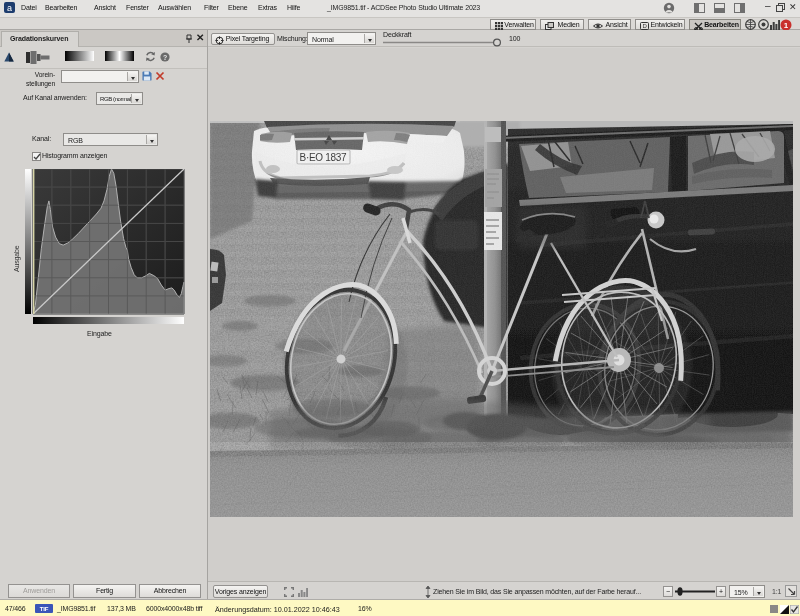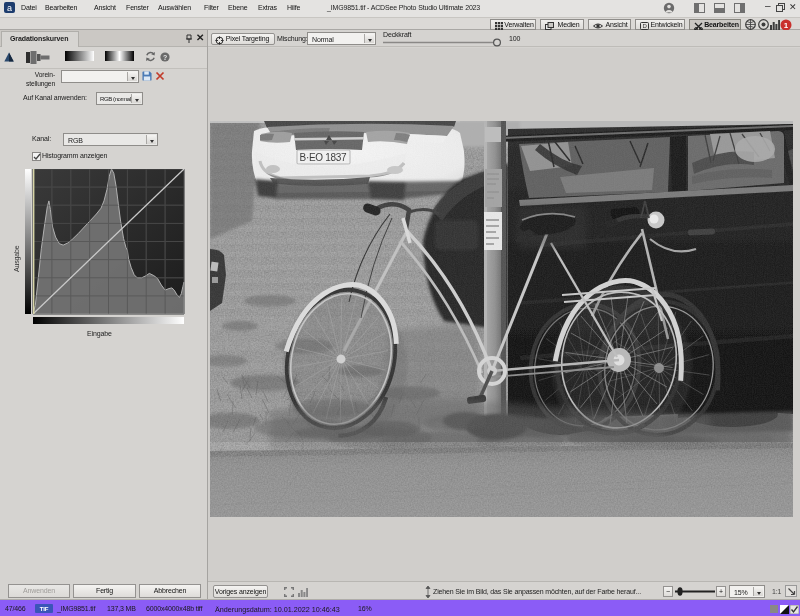--- a/index.html
+++ b/index.html
@@ -20,21 +20,21 @@
      font-size:7px;font-weight:bold;color:#222;line-height:14px;padding-left:8px;letter-spacing:-0.1px;}
   .ddrop{position:absolute;background:#f2f1ef;border:1px solid #8f8d8a;}
   .ddarrow{position:absolute;right:1px;top:1px;bottom:1px;width:10px;background:linear-gradient(#f5f4f2,#d8d6d3);border-left:1px solid #aaa8a5;}
   .ddarrow:after{content:"";position:absolute;left:2.5px;top:4.5px;border:2.5px solid transparent;border-top:3.5px solid #333;}
   .btn{position:absolute;height:14px;border:1px solid #949290;background:linear-gradient(#f4f3f1,#dedcd9);
      font-size:7px;text-align:center;line-height:12px;color:#111;}
   
   #canvastool{left:208px;top:30px;width:592px;height:17px;background:#d5d3d0;border-bottom:1px solid #bebcb8;}
   #canvas{left:208px;top:48px;width:592px;height:533px;background:#d0cecb;}
   #canvbottom{left:208px;top:581px;width:592px;height:18px;background:#d5d3d0;border-top:1px solid #b8b6b2;}
-  #statusbar{left:0;top:599px;width:800px;height:17px;background:#8b5cf6;border-top:1px solid #aeaca8;font-size:7px;}
+  #statusbar{left:0;top:599px;width:800px;height:17px;background:#fef9c3;border-top:1px solid #aeaca8;font-size:7px;}
   #vsep{left:207px;top:30px;width:1px;height:569px;background:#a5a3a0;}
 </style>
 </head>
 <body>
 <div id="app">
   <div id="titlebar" class="abs">
     <svg class="abs" style="left:4px;top:2px" width="12" height="12" viewBox="0 0 12 12">
         <rect x="0" y="0" width="11" height="11" rx="2" fill="#1d3d6e"></rect>
         <text x="5.5" y="9" font-size="9" fill="#fff" text-anchor="middle" font-family="Liberation Sans">a</text>
       </svg>

